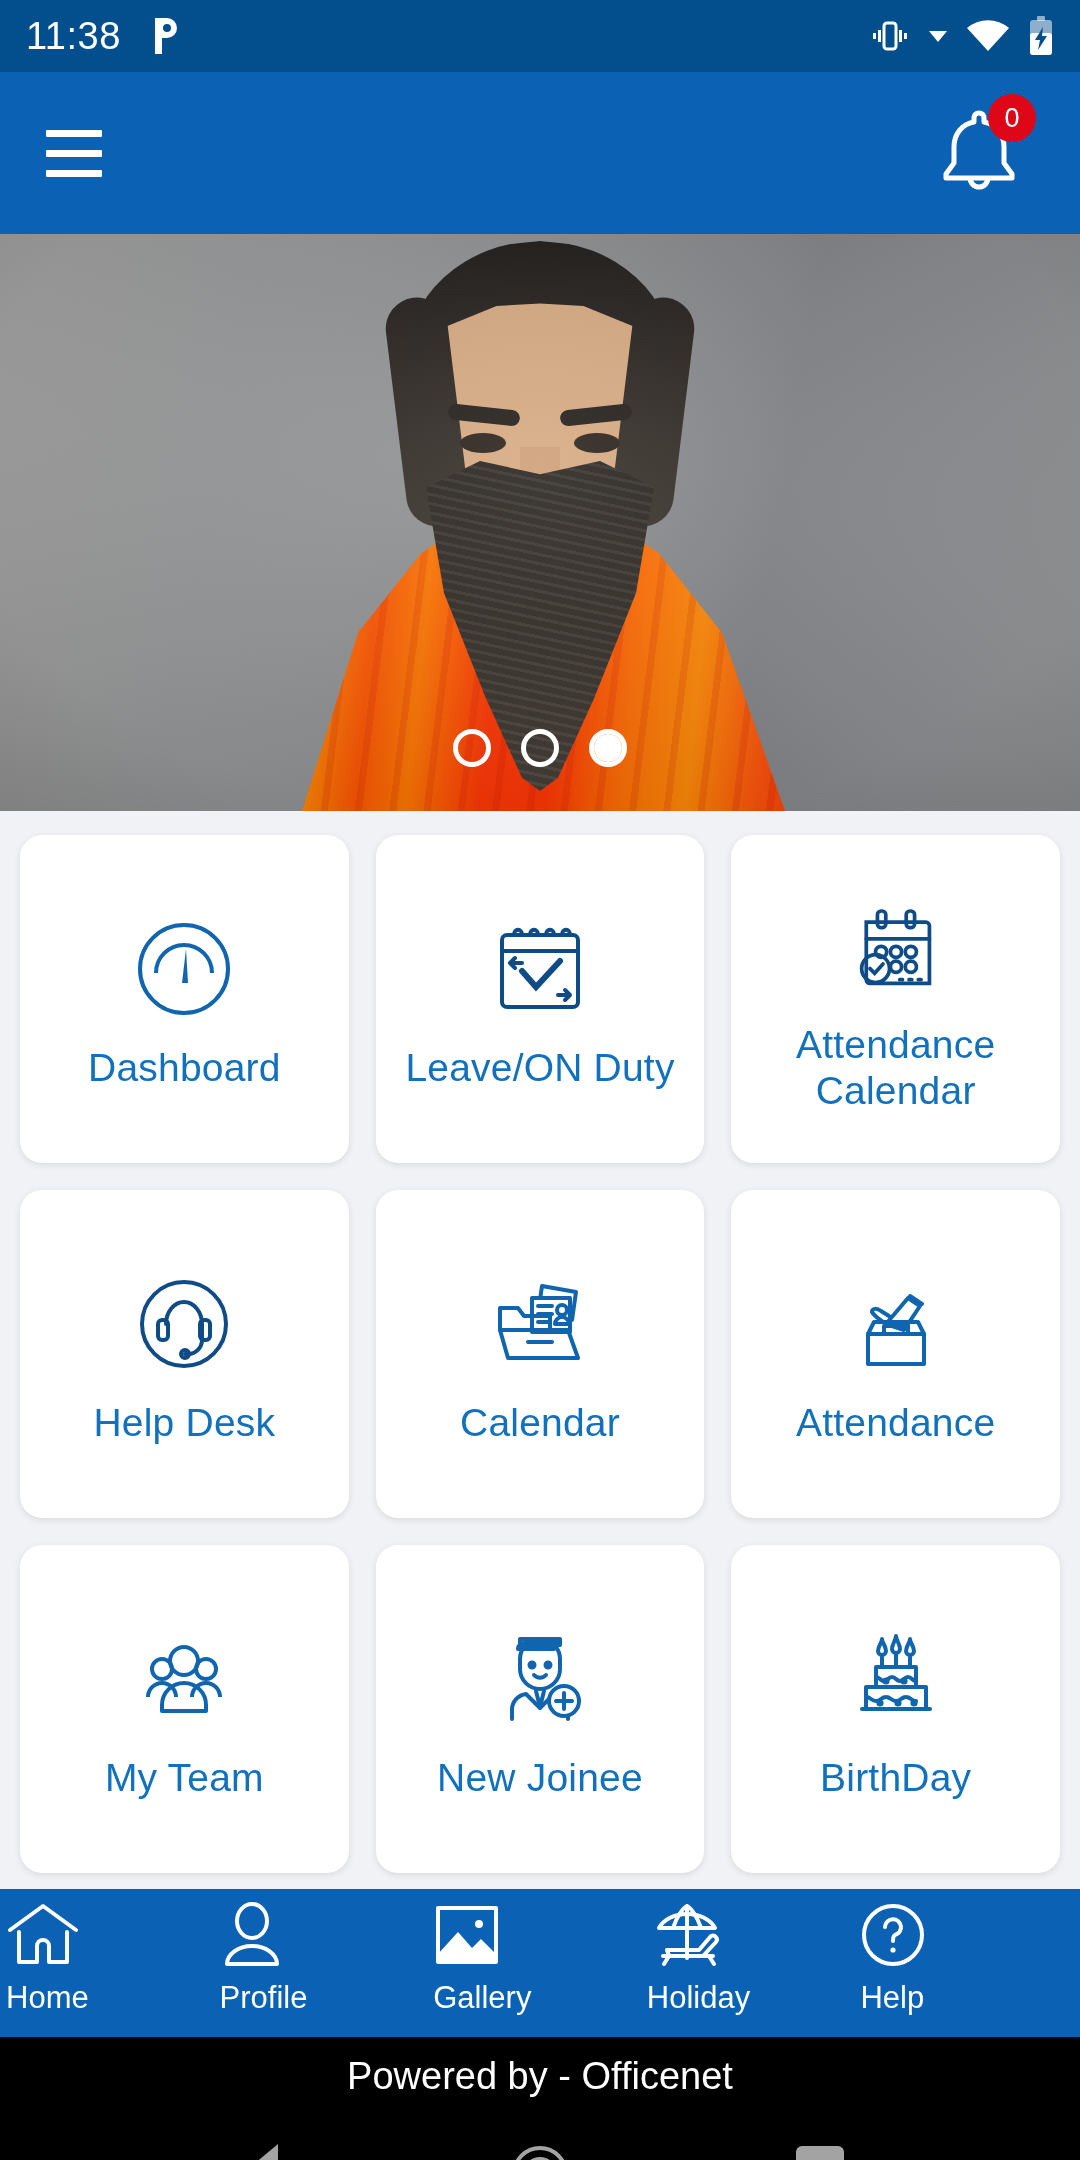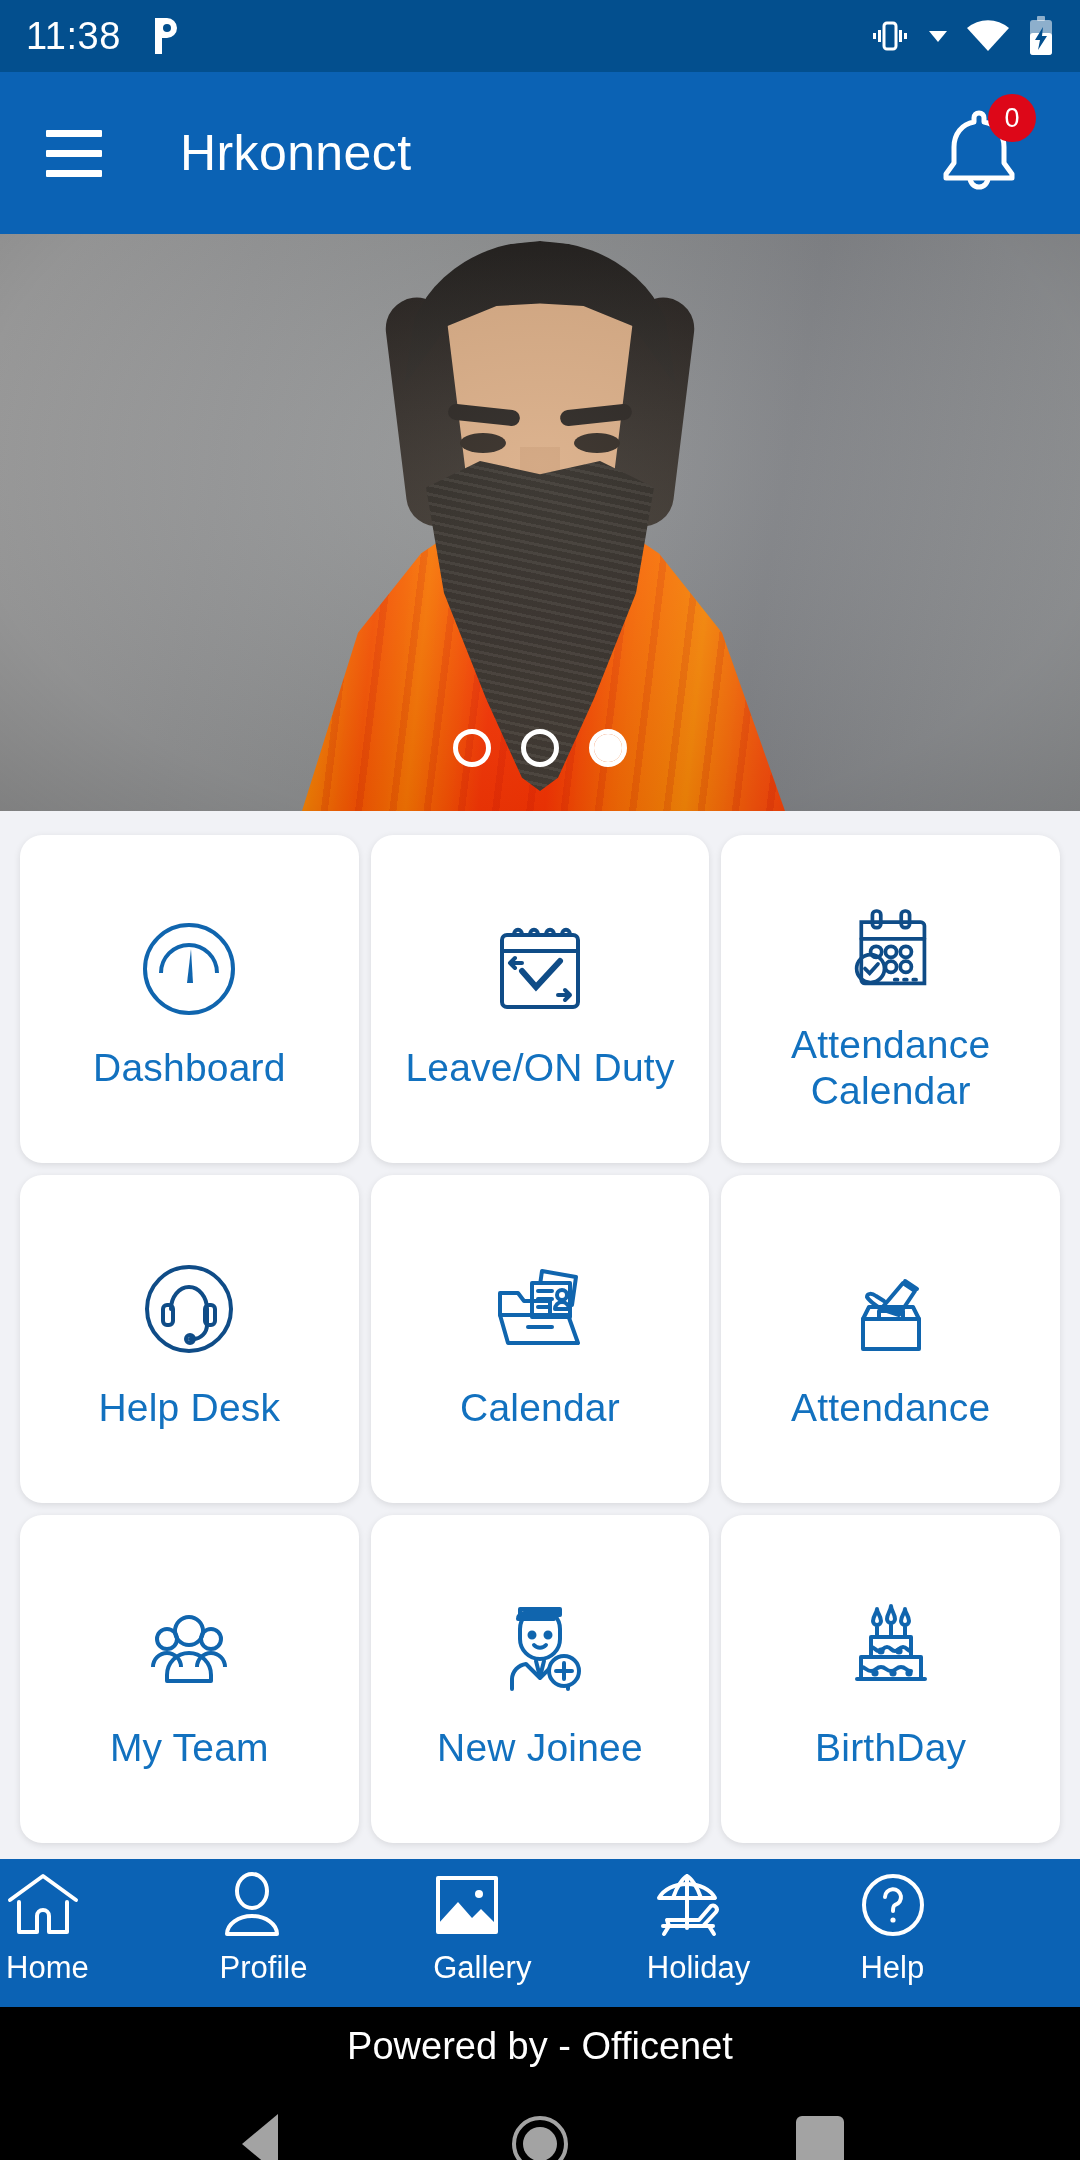--- a/index.html
+++ b/index.html
@@ -120,21 +120,21 @@
   .dots {
     position:absolute; left:50%; transform:translateX(-50%); bottom:44px;
     display:flex; gap:30px; z-index:5;
   }
   .dot { width:38px; height:38px; border-radius:50%; border:5px solid #fff; background:transparent; }
   .dot.active { background:#fff; box-shadow: inset 0 0 0 6px #fff; border:5px solid #fff;
     background: radial-gradient(circle, #fff 0 55%, transparent 56%); }
 
   
   .gridwrap { background:#F1F2F6; padding:24px 20px 16px 20px; }
-  .grid { display:grid; grid-template-columns:repeat(3,1fr); gap:12px; }
+  .grid { display:grid; grid-template-columns:repeat(3,1fr); gap:27px; }
   .tile {
     background:#fff; border-radius:22px; height:328px;
     display:flex; flex-direction:column; align-items:center; justify-content:center;
     box-shadow:0 2px 7px rgba(0,0,0,.10); cursor:pointer; padding:10px;
   }
   .tile .ico { height:118px; display:flex; align-items:flex-end; justify-content:center; }
   .tile .lbl {
     margin-top:20px; color:#1271BF; font-size:39px; line-height:1.18;
     text-align:center; font-weight:400; letter-spacing:.2px;
   }
@@ -209,21 +209,20 @@
       </span>
     </div>
   </div>
 
   <div class="appbar">
     <div class="hamburger">
       <span></span>
         <span></span>
         <span></span>
     </div>
-    <div class="apptitle">Hrkonnect</div>
     <div class="bellwrap">
       <span>
         <svg width="92" height="96" viewBox="0 0 92 96">
           <path d="M46 10c-3 0-5 2-5 5v4c-12 2-20 12-20 25v16l-8 11v4h66v-4l-8-11V44c0-13-8-23-20-25v-4c0-3-2-5-5-5z" fill="none" stroke="#fff" stroke-width="5" stroke-linejoin="round"></path>
           <path d="M37 75a9 9 0 0 0 18 0" fill="none" stroke="#fff" stroke-width="5"></path>
         </svg>
       </span>
       <span class="badge">0</span>
     </div>
   </div>

